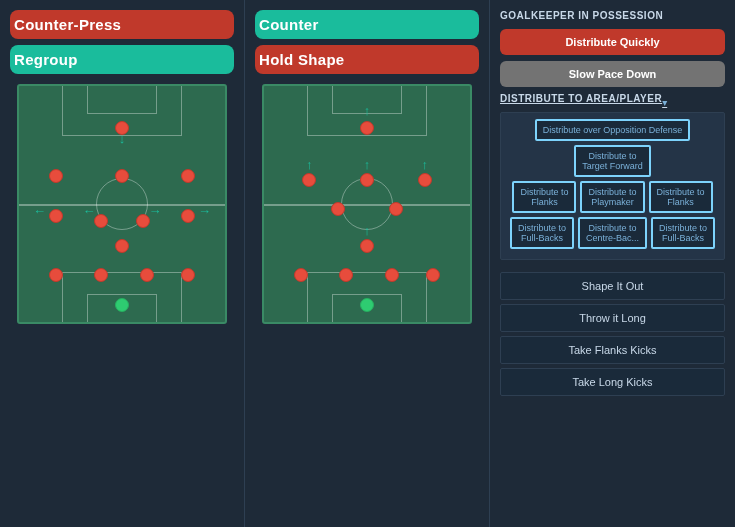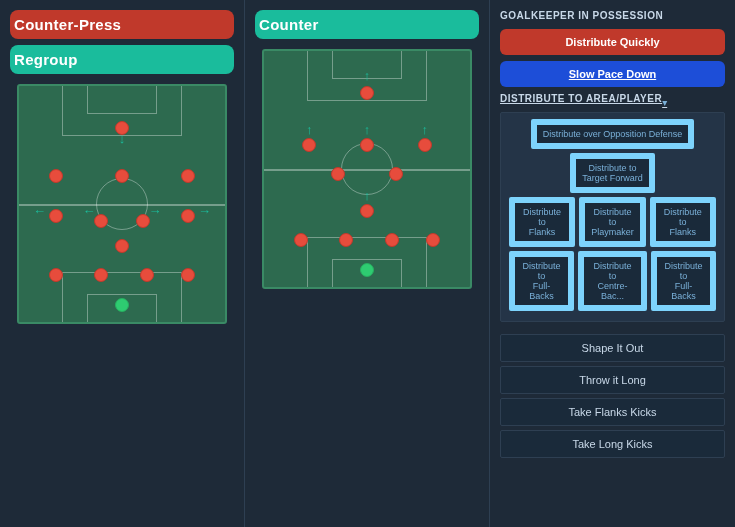--- a/index.html
+++ b/index.html
@@ -178,41 +178,41 @@
       border: none;
       border-radius: 6px;
       font-size: 11px;
       font-weight: bold;
       cursor: pointer;
       margin-bottom: 6px;
       text-align: center;
     }
 
     .gk-btn-red { background: #c0392b; color: #fff; }
-    .gk-btn-teal { background: #1d4ed8; color: #fff; text-decoration: underline; }
+    .gk-btn-teal { background: #737373; color: #fff; }
 
     .distribute-grid {
       background: #243447;
       border: 1px solid #2e3f52;
       border-radius: 2px;
       padding: 6px;
       margin-bottom: 8px;
       flex-shrink: 0;
     }
 
     .dist-row {
       display: flex;
       justify-content: center;
       margin-bottom: 4px;
     }
 
     .dist-btn {
       background: #1a2a3a;
       color: #7ab0d8;
-      border: 6px solid #7dd3fc;
+      border: 2px solid #7dd3fc;
       border-radius: 2px;
       padding: 4px 6px;
       font-size: 9px;
       cursor: pointer;
       text-align: center;
       margin: 0 2px;
     }
 
     .dist-type-section {
       margin-top: 4px;
@@ -275,20 +275,21 @@
     <div class="player player-red" style="left:40%;top:80%;"></div>
     <div class="player player-red" style="left:62%;top:80%;"></div>
     <div class="player player-red" style="left:82%;top:80%;"></div>
 
     <div class="player player-green" style="left:50%;top:93%;"></div>
   </div>
 </div>
 
 <div class="panel">
   <button class="btn btn-teal">Counter</button>
+  <button class="btn btn-red">Hold Shape</button>
 
   <div class="pitch">
     <div class="penalty-box-top"></div>
     <div class="penalty-box-bottom"></div>
     <div class="goal-box-top"></div>
     <div class="goal-box-bottom"></div>
     <div class="center-line"></div>
     <div class="center-circle"></div>
 
     <div class="arrow" style="left:50%;top:10%;color:#1abc9c;">↑</div>

